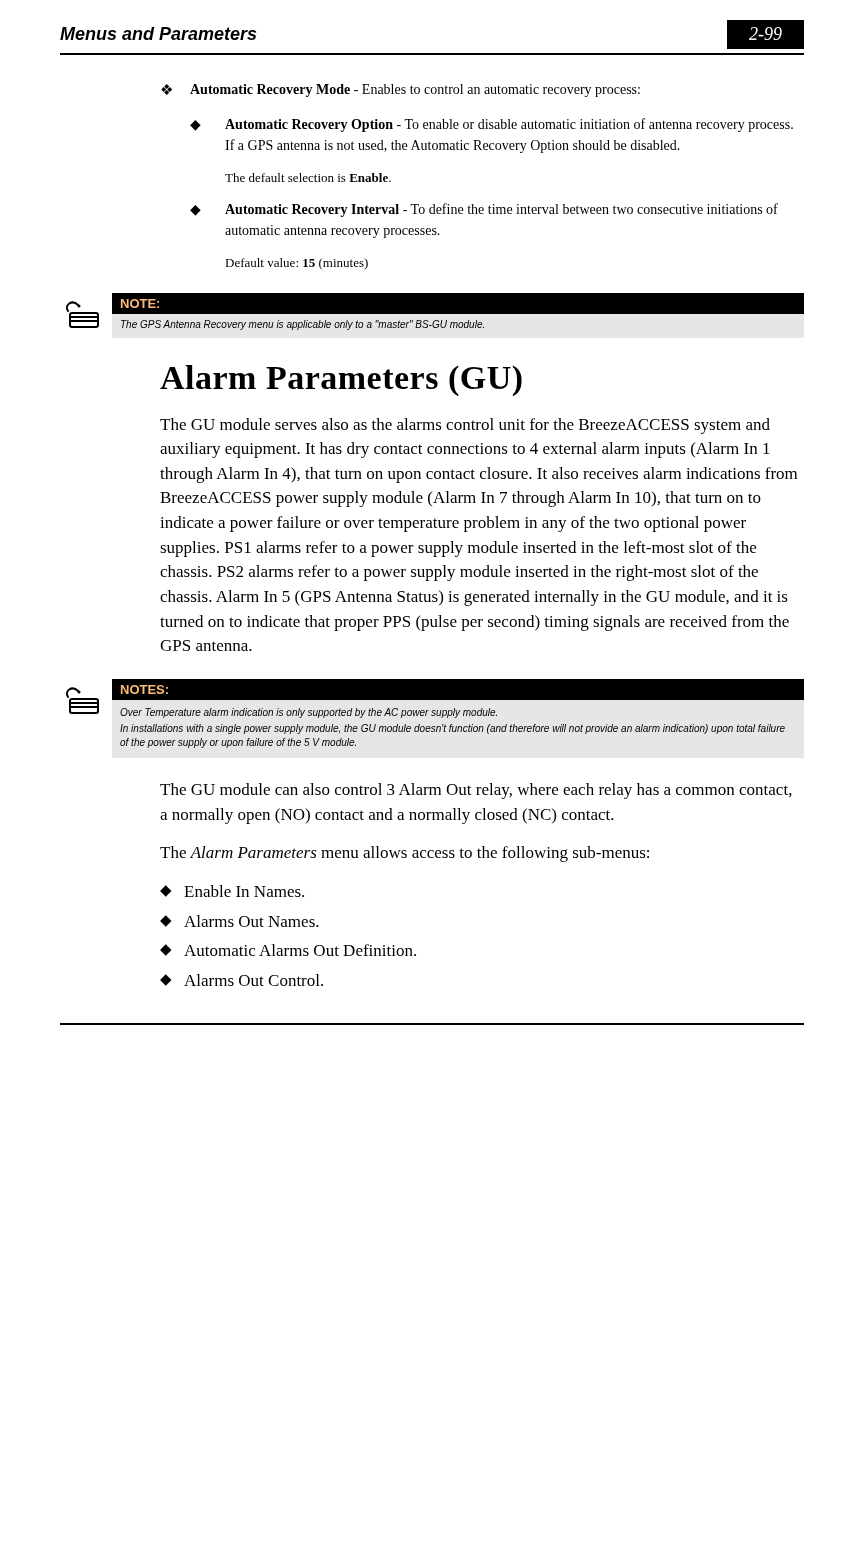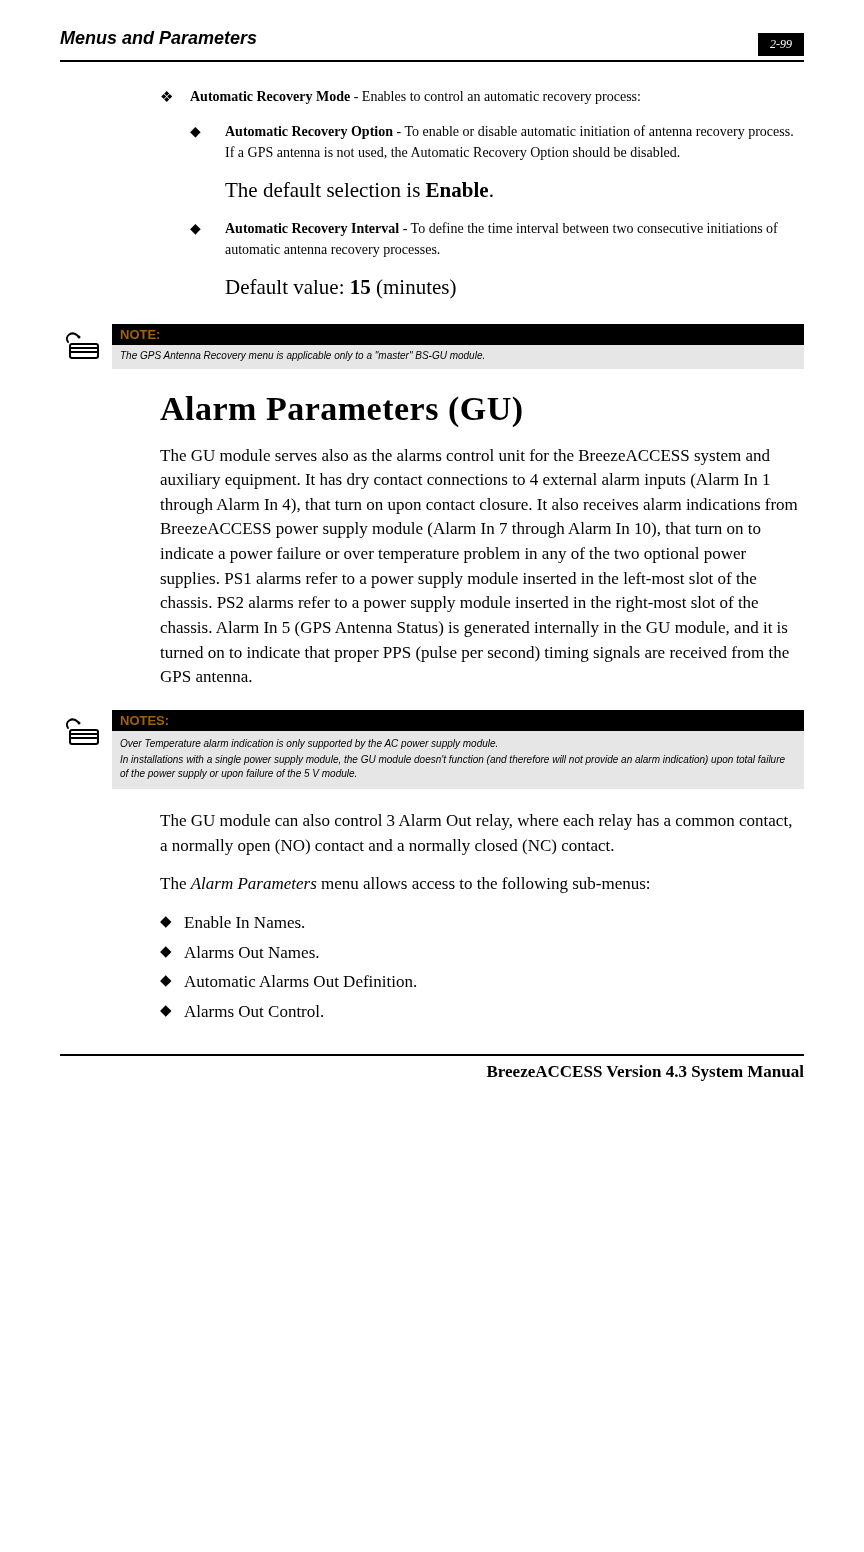--- a/index.html
+++ b/index.html
@@ -22,24 +22,23 @@
   .header-left {
     font-family: Arial, sans-serif;
     font-weight: bold;
     font-style: italic;
     font-size: 18px;
   }
   .header-right {
     background: #000;
     color: #fff;
     font-style: italic;
-    font-size: 12px;
-    padding: 4px 12px;
+    font-size: 18px;
+    padding: 4px 22px;
     font-family: Georgia, serif;
-    margin-top: 13px;
   }
   .hr-header {
     border: none;
     border-top: 2px solid #000;
     margin: 0 0 24px 0;
   }
   .content {
     padding-left: 100px;
   }
   .bullet-lvl2 {
@@ -60,21 +59,21 @@
   .bullet-lvl3-sym {
     width: 35px;
     flex-shrink: 0;
     font-size: 14px;
   }
   .bullet-text {
     font-size: 14px;
   }
   .sub-para {
     margin-left: 65px;
-    font-size: 21px;
+    font-size: 13px;
     line-height: 1.5;
     margin-bottom: 12px;
   }
   .bold {
     font-weight: bold;
   }
   .note-block {
     display: flex;
     margin: 20px 0 20px 0;
     align-items: flex-start;
@@ -83,21 +82,21 @@
     width: 48px;
     flex-shrink: 0;
     margin-right: 4px;
     margin-top: 2px;
   }
   .note-right {
     flex: 1;
   }
   .note-header {
     background: #000;
-    color: #a16207;
+    color: #fdba74;
     font-family: Arial, sans-serif;
     font-weight: bold;
     font-size: 13px;
     padding: 3px 8px;
   }
   .note-body {
     background: #e6e6e6;
     font-family: Arial, sans-serif;
     font-style: italic;
     font-size: 10px;
@@ -261,15 +260,14 @@
       </div>
       <div class="diamond-item">
         <div class="diamond-sym">◆</div>
         <div>Alarms Out Control.</div>
       </div>
     </div>
 
   </div>
 
   <hr class="hr-footer">
-  <div class="footer-text">BreezeACCESS Version 4.3 System Manual</div>
 
 </div>
 
 </body></html>

